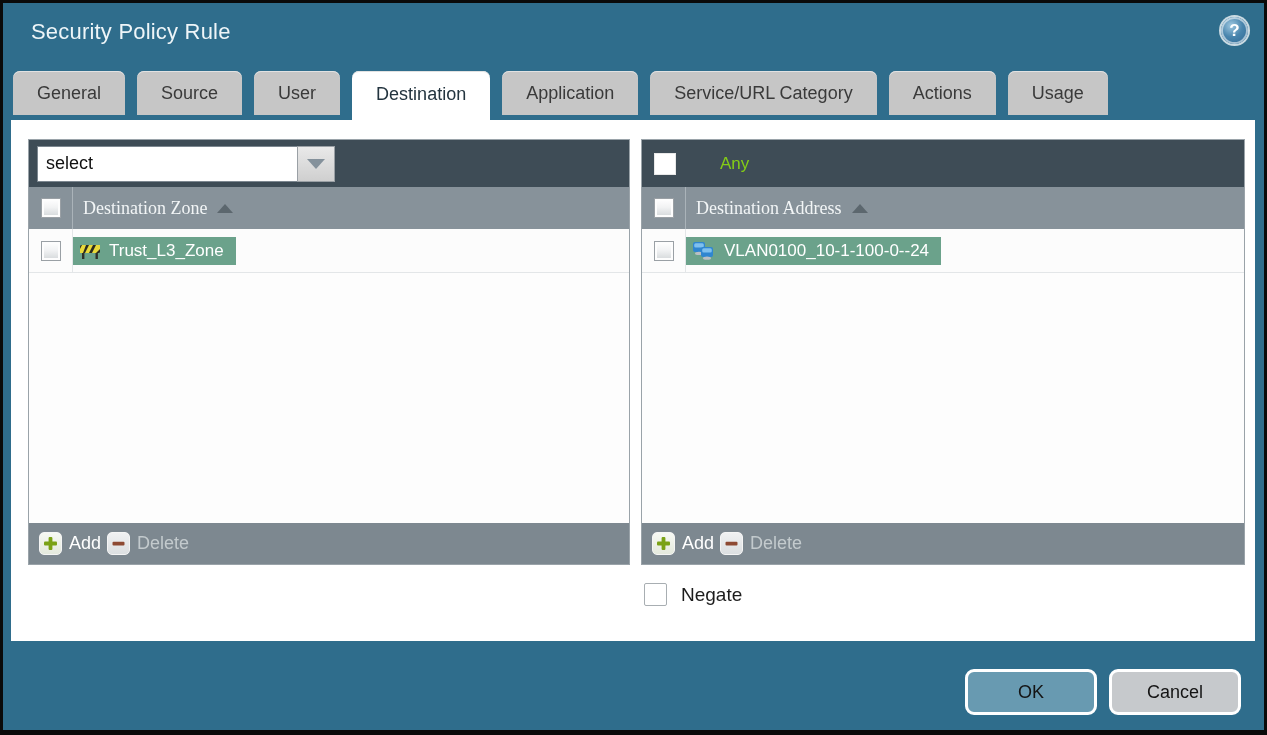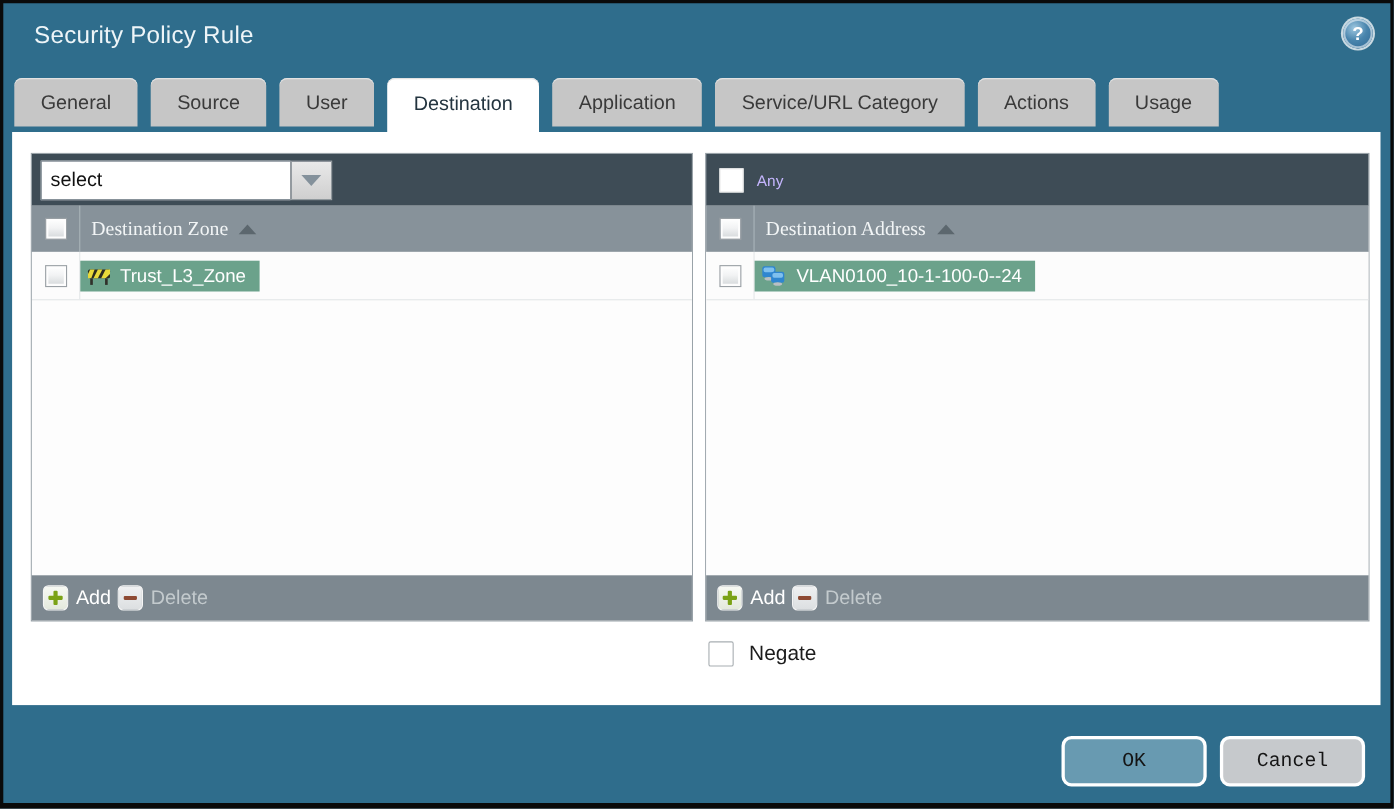--- a/index.html
+++ b/index.html
@@ -66,21 +66,21 @@
   .panel-toolbar {
     height: 47px; flex: 0 0 47px;
     background: #3e4c56;
     display: flex; align-items: center;
     padding: 0 8px;
   }
 
   
   .combo { display: flex; height: 36px; }
   .combo input {
-    width: 227px; height: 36px;
+    width: 260px; height: 36px;
     border: 1px solid #7c8790; border-right: none;
     padding: 0 8px; font-size: 18px; color: #111;
     font-family: "Liberation Sans", sans-serif;
     outline: none;
   }
   .combo .drop-btn {
     width: 38px; height: 36px;
     background: linear-gradient(#e9e9e9, #cfcfcf);
     border: 1px solid #9aa0a5;
     display: flex; align-items: center; justify-content: center;
@@ -91,21 +91,21 @@
     border-left: 9px solid transparent; border-right: 9px solid transparent;
     border-top: 10px solid #84919b;
   }
 
   
   .any-wrap { display: flex; align-items: center; gap: 12px; padding-left: 4px; }
   .cb-any {
     width: 22px; height: 22px; background: #ffffff;
     border: 1px solid #e8e8e8; cursor: pointer;
   }
-  .any-label { color: #c4b5fd; font-size: 14px; }
+  .any-label { color: #84cc16; font-size: 17px; margin-left: 32px; }
 
   
   .col-header {
     height: 42px; flex: 0 0 42px;
     background: #87929a;
     display: flex; align-items: center;
     color: #f2f5f6; font-size: 18px;
   }
   .cb-cell {
     width: 44px; flex: 0 0 44px;
@@ -173,21 +173,21 @@
     border: 1px solid #a8aeb2; border-radius: 2px; cursor: pointer;
   }
   .negate-label { font-size: 19px; color: #1c1c1c; }
 
   
   .btn {
     position: absolute; top: 666px;
     width: 132px; height: 46px;
     border: 3px solid #ffffff; border-radius: 9px;
     font-size: 18px; color: #141414;
-    font-family: Liberation Mono, monospace;
+    font-family: Liberation Sans, sans-serif;
     display: flex; align-items: center; justify-content: center;
     cursor: pointer;
   }
   .btn.ok     { left: 962px;  background: #689ab1; }
   .btn.cancel { left: 1106px; background: #c6c9cc; }
 </style>
 </head>
 <body>
 
 <div class="screen">

